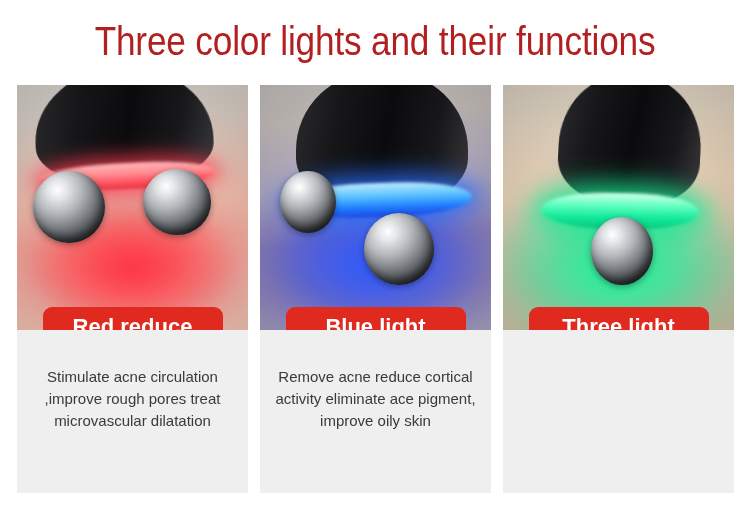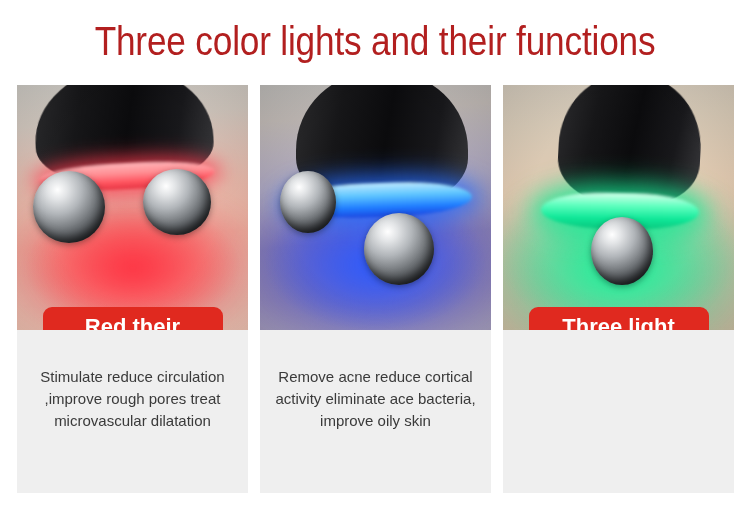--- a/index.html
+++ b/index.html
@@ -239,39 +239,40 @@
 
     <div class="card">
       <div class="card-photo photo-red">
         <div class="photo-skin"></div>
         <div class="photo-glow"></div>
         <div class="device-body"></div>
         <div class="device-ring"></div>
         <div class="ball ball-a"></div>
         <div class="ball ball-b"></div>
         <div class="photo-vignette"></div>
-        <div class="badge">Red their</div>
+        <div class="badge">Red reduce</div>
       </div>
       <div class="card-text">
-        <p>Stimulate reduce circulation ,improve rough pores treat microvascular dilatation</p>
+        <p>Stimulate acne circulation ,improve rough pores treat microvascular dilatation</p>
       </div>
     </div>
 
     <div class="card">
       <div class="card-photo photo-blue">
         <div class="photo-skin"></div>
         <div class="photo-glow"></div>
         <div class="device-body"></div>
         <div class="device-ring"></div>
         <div class="ball ball-a"></div>
         <div class="ball ball-b"></div>
         <div class="photo-vignette"></div>
+        <div class="badge">Blue light</div>
       </div>
       <div class="card-text">
-        <p>Remove acne reduce cortical activity eliminate ace bacteria, improve oily skin</p>
+        <p>Remove acne reduce cortical activity eliminate ace pigment, improve oily skin</p>
       </div>
     </div>
 
     <div class="card">
       <div class="card-photo photo-green">
         <div class="photo-skin"></div>
         <div class="photo-glow"></div>
         <div class="device-body"></div>
         <div class="device-ring"></div>
         <div class="ball ball-a"></div>

